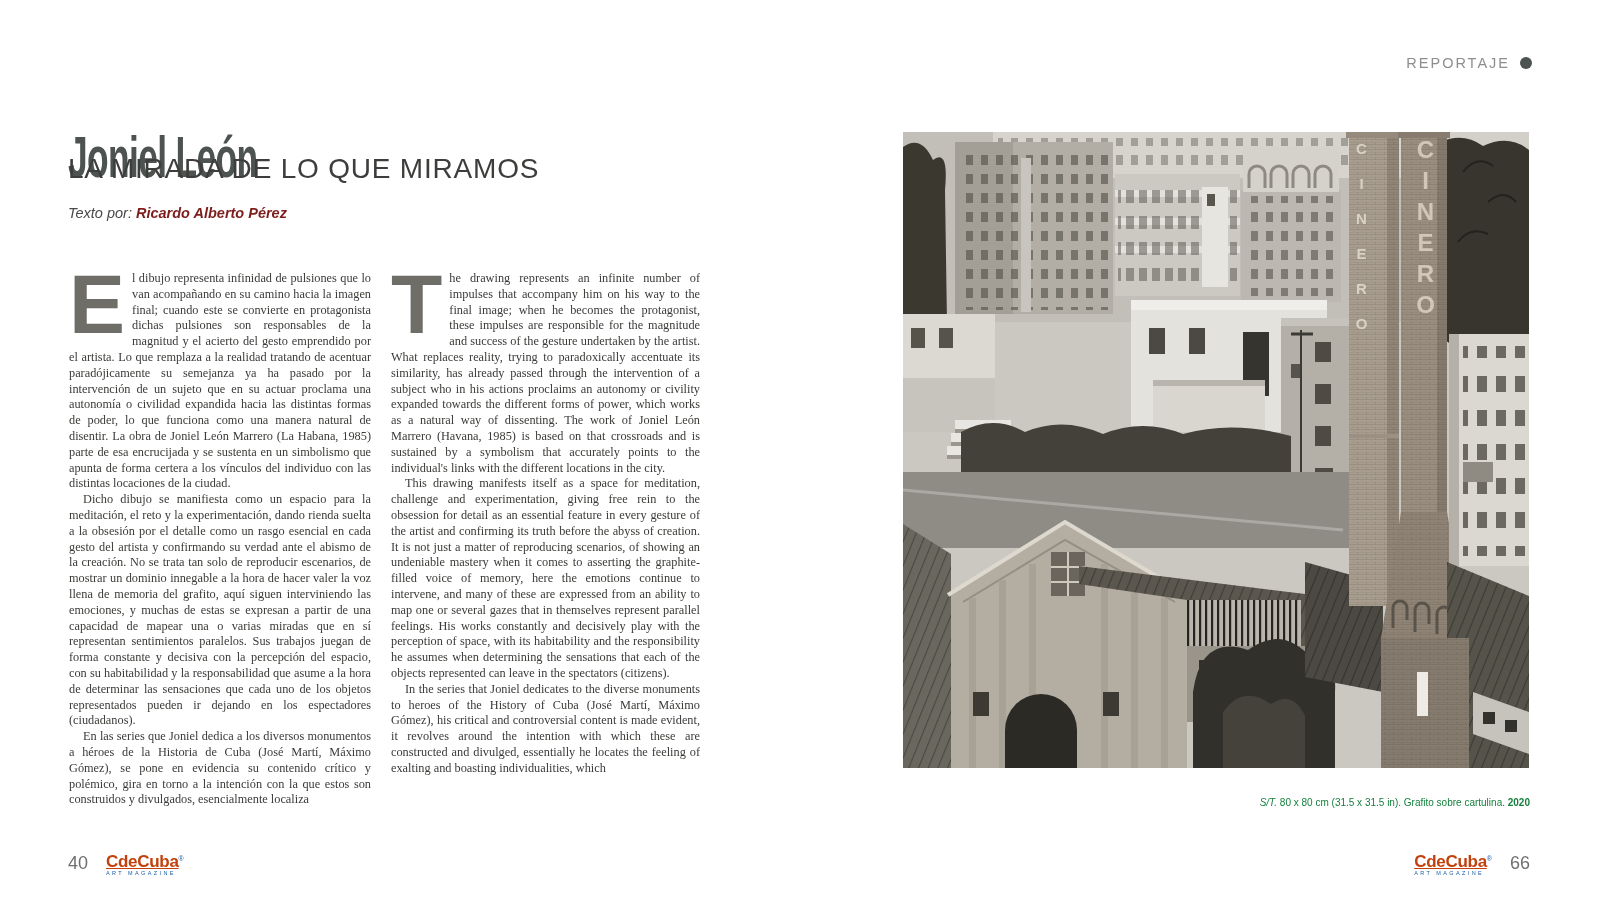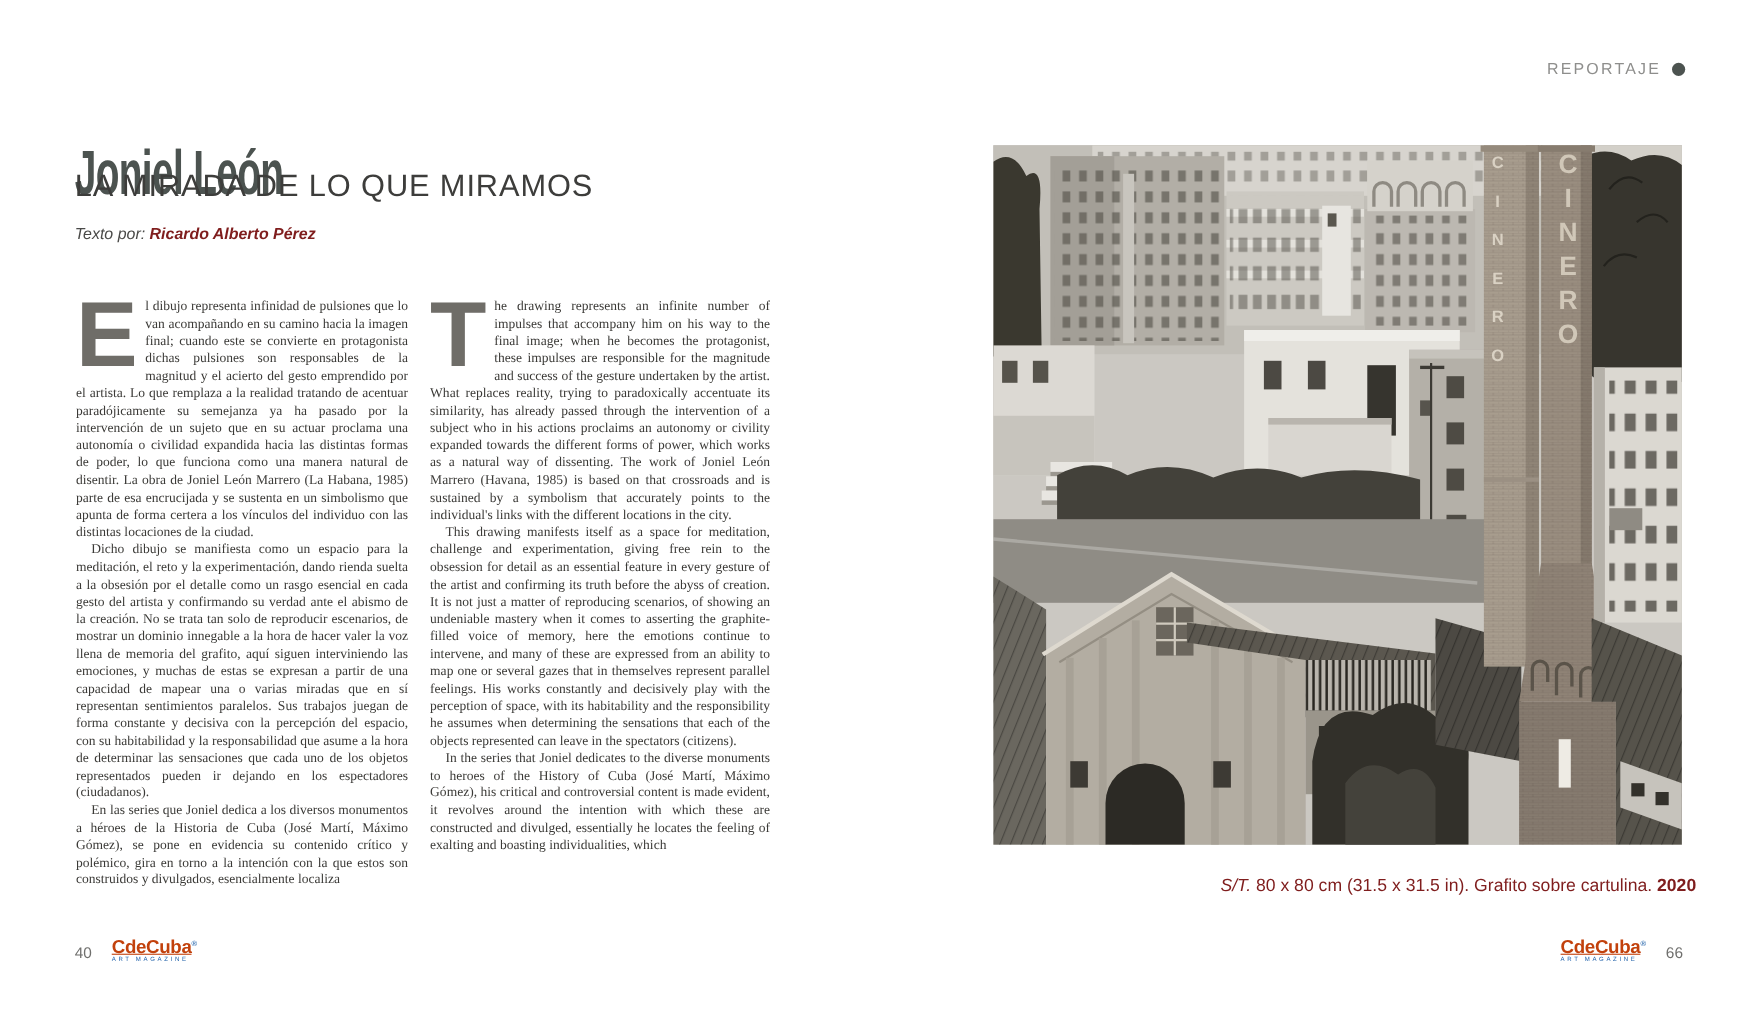--- a/index.html
+++ b/index.html
@@ -33,30 +33,30 @@
   .section-label .lbl{font-size:14.5px;letter-spacing:2px;color:#8e8e8c;font-weight:400;}
   .section-label .dot{width:12px;height:12px;border-radius:50%;background:#4c5350;}
 
   .artwork{position:absolute;left:903px;top:132px;width:626px;height:636px;background:#cbc8c2;}
   .artwork svg{display:block;width:626px;height:636px;}
   .vtext{position:absolute;writing-mode:vertical-rl;text-orientation:upright;
          font-family:"Liberation Sans",sans-serif;font-weight:700;white-space:nowrap;}
   .vtext-a{left:450px;top:8px;font-size:15px;letter-spacing:18px;color:#ddd5c7;opacity:.95;}
   .vtext-b{left:508px;top:4px;font-size:24px;letter-spacing:4px;color:#d4cbbc;opacity:.95;}
 
-  .caption{position:absolute;top:797px;right:58px;font-size:16px;color:#7f1d1d;
+  .caption{position:absolute;top:797px;right:70px;font-size:10px;color:#15803d;
            white-space:nowrap;}
   .caption .cap-title{font-style:italic;}
   .caption .cap-year{font-weight:700;}
 
   
   .footer{position:absolute;bottom:47px;display:flex;align-items:flex-end;gap:18px;}
   .footer-left{left:68px;}
   .footer-right{right:70px;}
-  .folio{font-size:14px;color:#6f6f6d;padding-bottom:2px;}
+  .folio{font-size:18px;color:#6f6f6d;padding-bottom:2px;}
   .brand{line-height:1;text-align:left;}
   .brand .brand-name{font-size:17px;font-weight:700;color:#c2410c;letter-spacing:-.3px;text-decoration:underline;}
   .brand .brand-mark{font-size:7px;color:#1d5fa8;vertical-align:super;}
   .brand .brand-tag{font-size:5.5px;letter-spacing:2.4px;color:#1d5fa8;margin-top:1px;}
 </style>
 </head>
 <body>
 
 <div class="spread">
 

